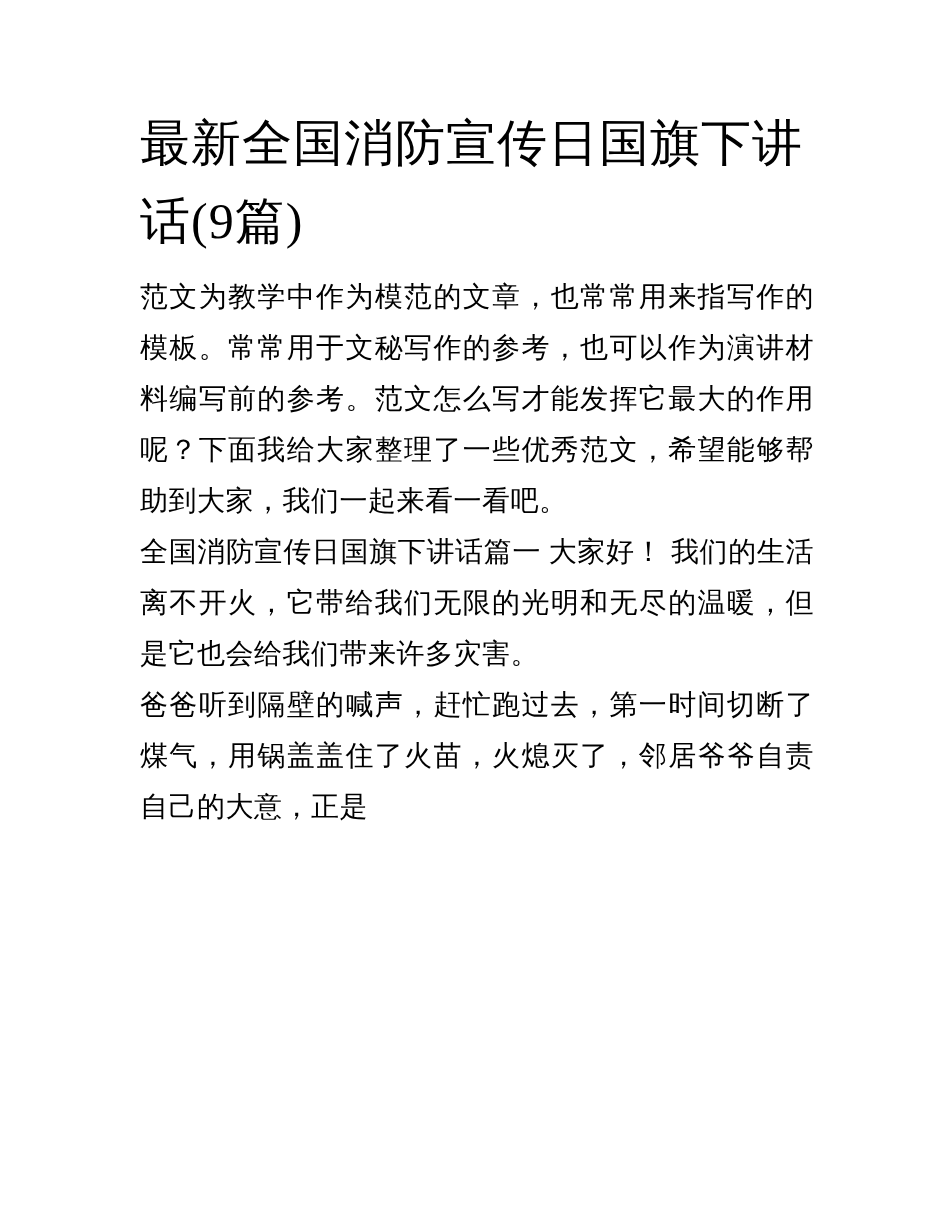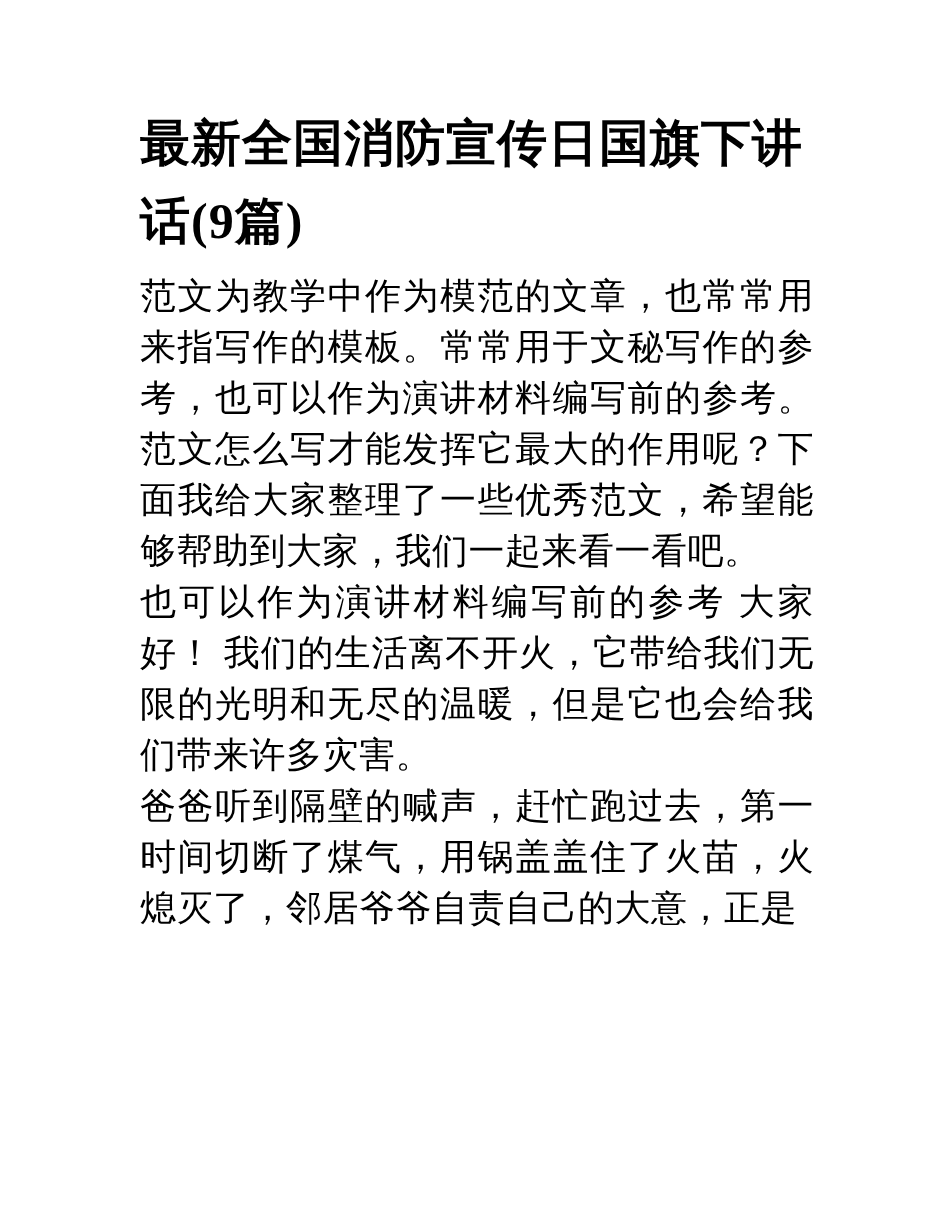--- a/index.html
+++ b/index.html
@@ -15,41 +15,41 @@
     margin: 0 auto;
     background: #ffffff;
     color: #000000;
     padding: 104px 136px 0 140px;
     font-family: "Liberation Serif", "DejaVu Serif", serif;
     overflow: hidden;
   }
   .doc-title {
     margin: 0 0 11px 0;
     font-size: 50px;
-    font-weight: 700;
+    font-weight: 400;
     line-height: 78px;
     letter-spacing: 1px;
     text-align: left;
     color: #000000;
   }
   .doc-body p {
     margin: 0;
-    font-size: 36px;
+    font-size: 28px;
     line-height: 51px;
     text-align: justify;
     text-justify: inter-ideograph;
     letter-spacing: 0.5px;
     word-break: break-all;
     color: #000000;
   }
 </style>
 </head>
 <body>
 
 <div class="page">
   <h1 class="doc-title">最新全国消防宣传日国旗下讲话(9篇)</h1>
 
   <div class="doc-body">
     <p>范文为教学中作为模范的文章，也常常用来指写作的模板。常常用于文秘写作的参考，也可以作为演讲材料编写前的参考。范文怎么写才能发挥它最大的作用呢？下面我给大家整理了一些优秀范文，希望能够帮助到大家，我们一起来看一看吧。</p>
-    <p>也可以作为演讲材料编写前的参考 大家好！ 我们的生活离不开火，它带给我们无限的光明和无尽的温暖，但是它也会给我们带来许多灾害。</p>
+    <p>全国消防宣传日国旗下讲话篇一 大家好！ 我们的生活离不开火，它带给我们无限的光明和无尽的温暖，但是它也会给我们带来许多灾害。</p>
     <p>爸爸听到隔壁的喊声，赶忙跑过去，第一时间切断了煤气，用锅盖盖住了火苗，火熄灭了，邻居爷爷自责自己的大意，正是</p>
   </div>
 </div>
 
 </body></html>

